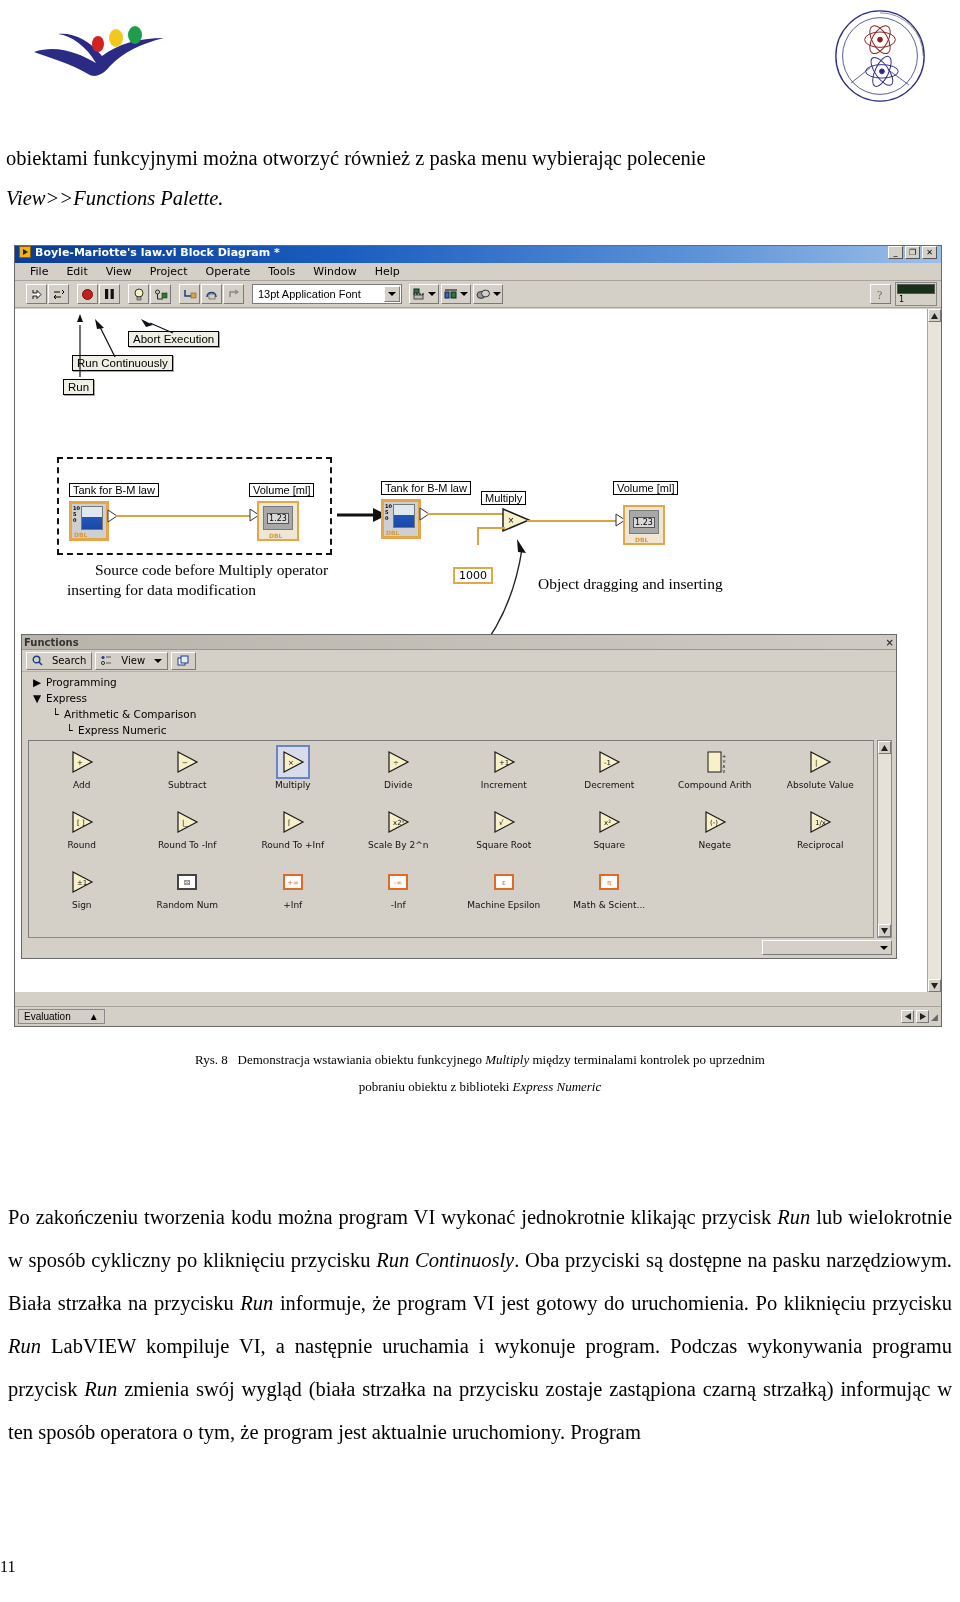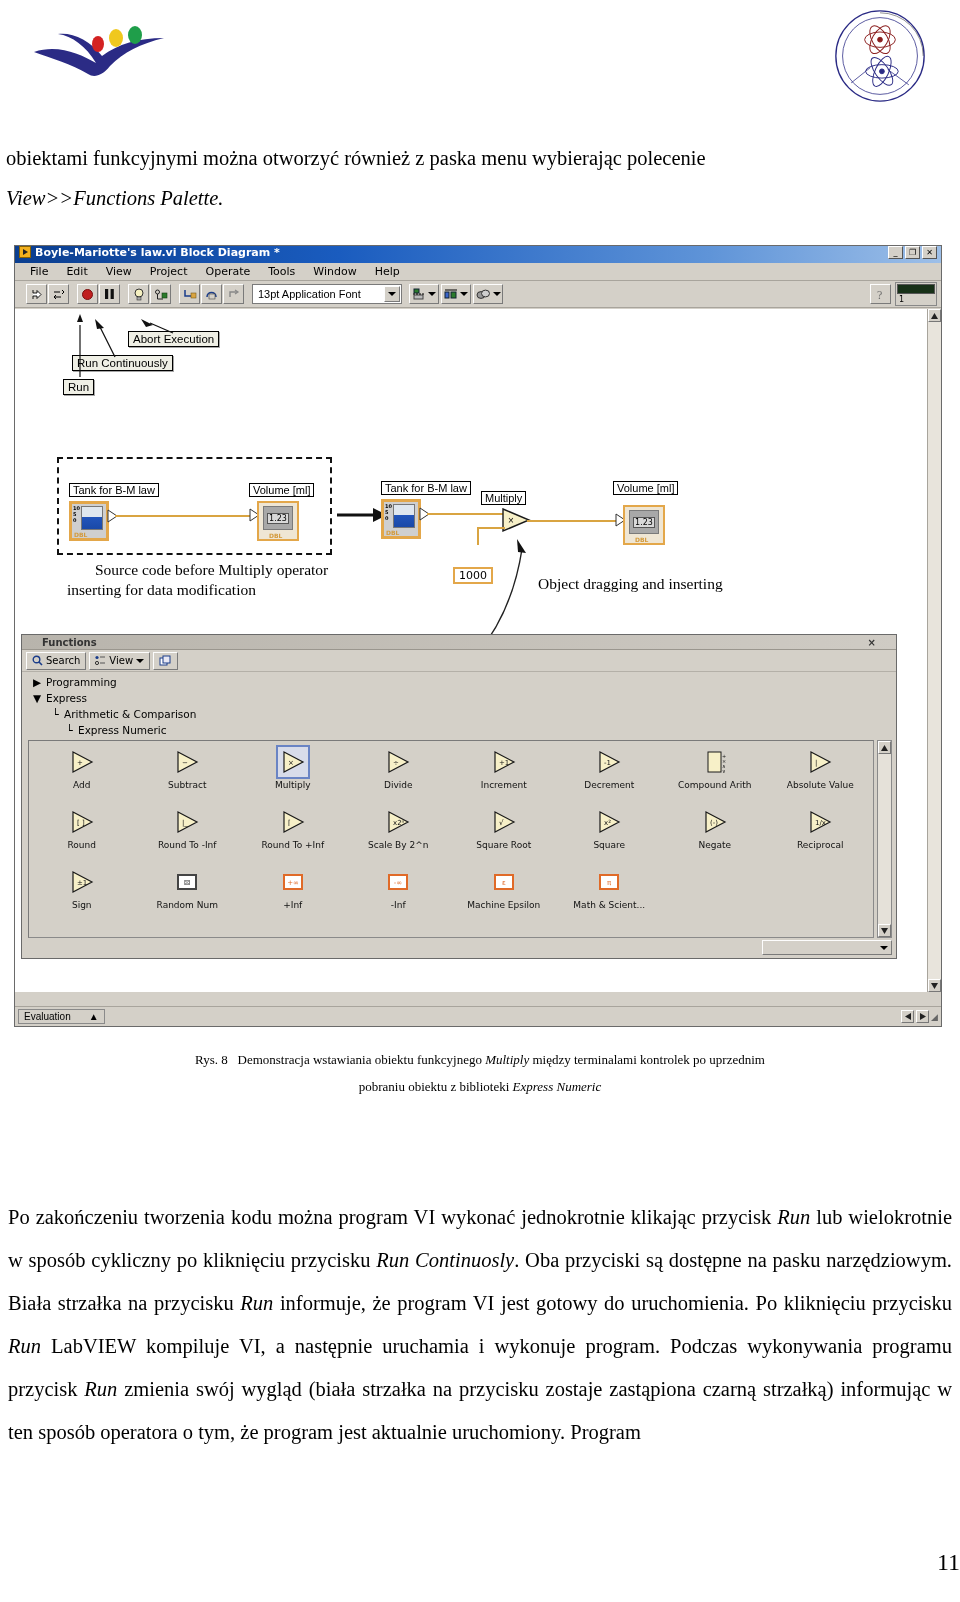--- a/index.html
+++ b/index.html
@@ -52,21 +52,21 @@
     position:absolute; left:20px; right:20px; top:1046px;
     text-align:center;
     font-size:13px;
     line-height:27px;
   }
   .caption i { font-style:italic; }
 
   
   .page-number {
     position:absolute; left:0; right:0; bottom:26px;
-    text-align:right; font-size:24px;
+    text-align:left; font-size:16px;
   }
 
   
   .lv-window {
     position:absolute;
     left:14px; top:245px;
     width:928px; height:782px;
     border:1px solid #6a6a6a;
     background:#d4d0c8;
     font-family:"DejaVu Sans", sans-serif;
@@ -257,31 +257,31 @@
   .fn-palette {
     position:absolute;
     left:6px; top:325px; width:876px; height:325px;
     background:#d4d0c8;
     border:1px solid #6a6a6a;
     font-family:"DejaVu Sans", sans-serif;
   }
   .fn-title {
     height:15px; background:linear-gradient(to right,#b8b4ac,#cfcbc4);
     display:flex; align-items:center; justify-content:space-between;
-    padding:0 20px; font-size:10px; font-weight:bold; color:#333;
+    padding:0 2px; font-size:10px; font-weight:bold; color:#333;
     border-bottom:1px solid #9a968e;
   }
   .fn-toolbar {
     height:22px; display:flex; align-items:center; gap:3px; padding:2px 4px;
     border-bottom:1px solid #b4b0a8;
   }
   .fn-tb-btn {
     height:18px; background:#d4d0c8;
     border:1px solid #fdfdfd; border-right-color:#7a7a7a; border-bottom-color:#7a7a7a;
-    display:flex; align-items:center; gap:3px; padding:0 5px;
+    display:flex; align-items:center; gap:9px; padding:0 5px;
     font-size:10px;
   }
   .fn-tree { padding:2px 0 0 6px; }
   .fn-tree-row {
     display:flex; align-items:center; font-size:10.5px; height:16px;
   }
   .fn-grid-wrap {
     position:absolute; left:6px; right:22px; top:105px; bottom:20px;
     background:#d4d0c8; border:1px solid #8a8a8a;
     border-top-color:#7a7a7a; border-left-color:#7a7a7a;

